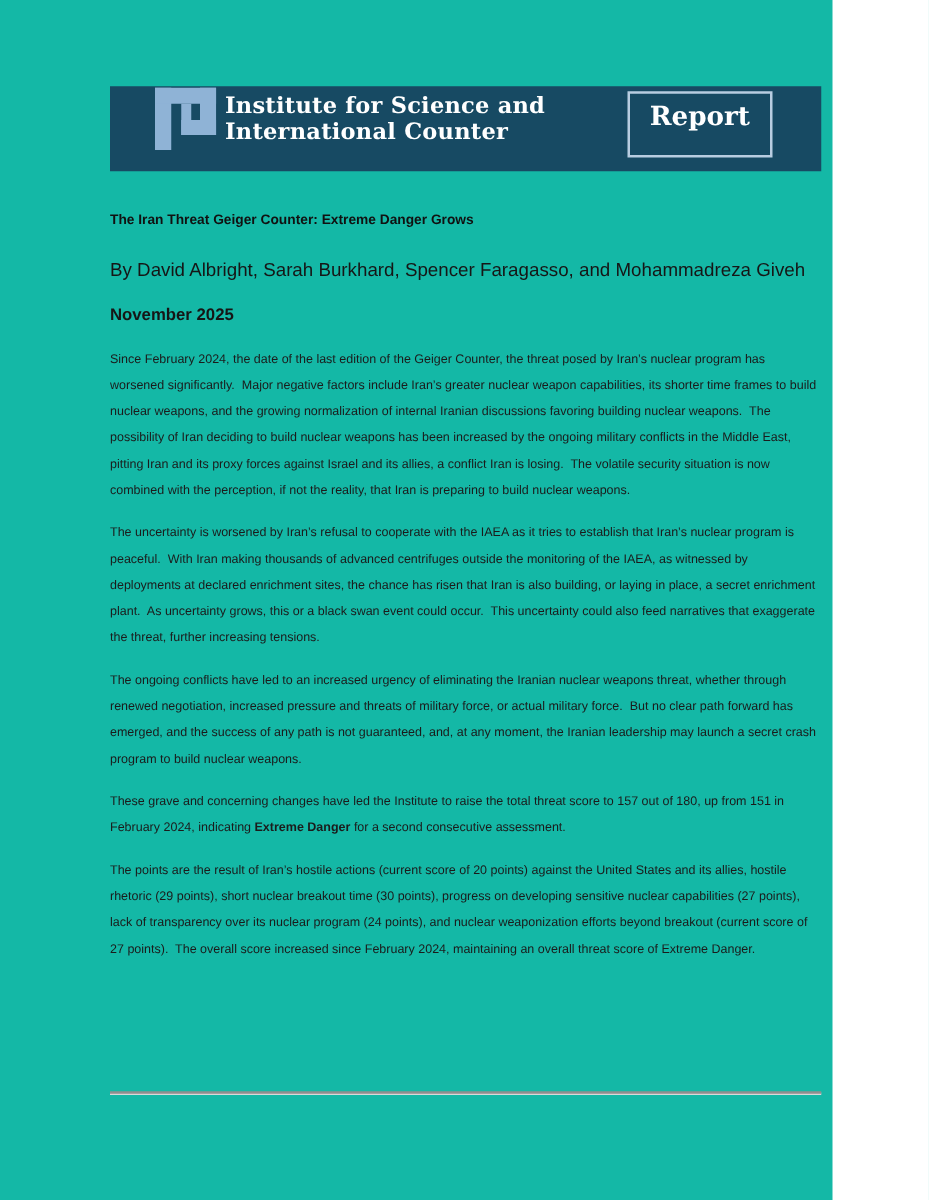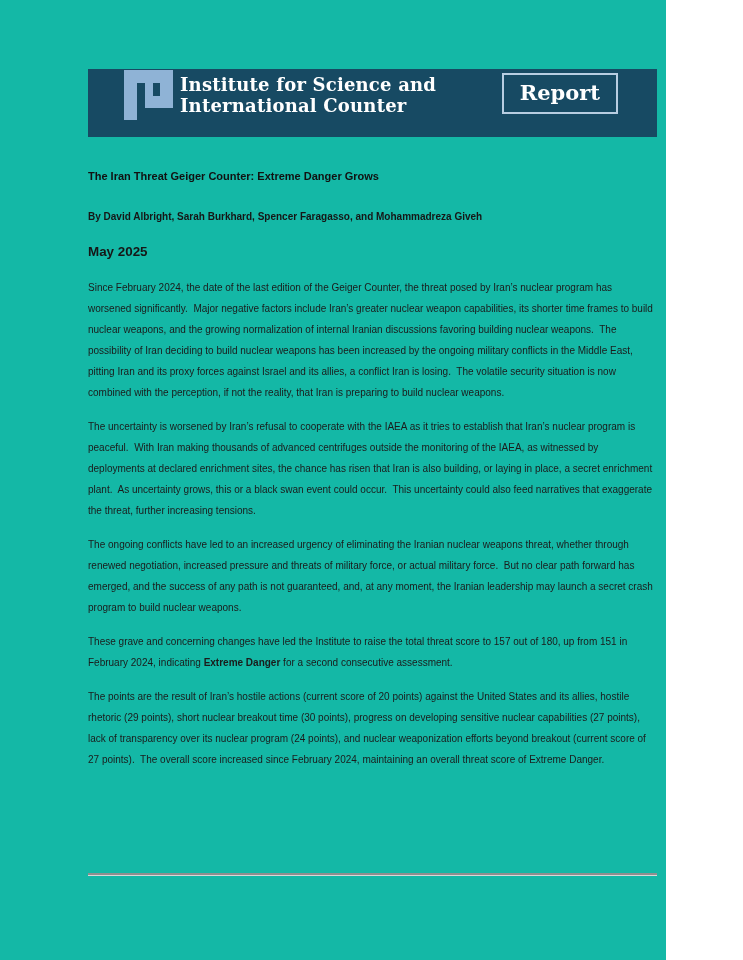--- a/index.html
+++ b/index.html
@@ -32,21 +32,21 @@
     font-size: 18px;
     line-height: 21px;
     color: #ffffff;
     letter-spacing: 0.2px;
     white-space: nowrap;
   }
   .badge {
     position: absolute;
     right: 39px; top: 4px;
     height: 31px;
-    padding: 2px 16px 4px 16px;
+    padding: 2px 16px 16px 16px;
     border: 2px solid #b8cde1;
     display: flex; align-items: center; justify-content: center;
     font-family: "DejaVu Serif", serif;
     font-weight: bold;
     font-size: 21px;
     color: #ffffff;
   }
   
   .article {
     position: absolute;
@@ -55,23 +55,23 @@
   }
   .title {
     margin: 29px 0 0 0;
     font-size: 11px;
     line-height: 20px;
     font-weight: bold;
     color: #111111;
   }
   .byline {
     margin: 22px 0 0 0;
-    font-size: 10px;
+    font-size: 15px;
     line-height: 17px;
-    font-weight: bold;
+    font-weight: normal;
     color: #161616;
   }
   .date {
     margin: 18px 0 0 0;
     font-size: 13.4px;
     line-height: 17px;
     font-weight: bold;
     color: #161616;
   }
   .body-text { margin-top: 17px; }
@@ -110,21 +110,21 @@
     <div class="brand">
       <div>Institute for Science and</div>
       <div>International Counter</div>
     </div>
     <div class="badge">Report</div>
   </div>
 
   <div class="article">
     <h1 class="title">The Iran Threat Geiger Counter: Extreme Danger Grows</h1>
     <div class="byline">By David Albright, Sarah Burkhard, Spencer Faragasso, and Mohammadreza Giveh</div>
-    <div class="date">May 2025</div>
+    <div class="date">November 2025</div>
     <div class="body-text">
         <p class="para"><span>Since February 2024, the date of the last edition of the Geiger Counter, the threat posed by Iran’s nuclear program has worsened significantly.  Major negative factors include Iran’s greater nuclear weapon capabilities, its shorter time frames to build nuclear weapons, and the growing normalization of internal Iranian discussions favoring building nuclear weapons.  The possibility of Iran deciding to build nuclear weapons has been increased by the ongoing military conflicts in the Middle East, pitting Iran and its proxy forces against Israel and its allies, a conflict Iran is losing.  The volatile security situation is now combined with the perception, if not the reality, that Iran is preparing to build nuclear weapons.</span></p>
         <p class="para"><span>The uncertainty is worsened by Iran’s refusal to cooperate with the IAEA as it tries to establish that Iran’s nuclear program is peaceful.  With Iran making thousands of advanced centrifuges outside the monitoring of the IAEA, as witnessed by deployments at declared enrichment sites, the chance has risen that Iran is also building, or laying in place, a secret enrichment plant.  As uncertainty grows, this or a black swan event could occur.  This uncertainty could also feed narratives that exaggerate the threat, further increasing tensions.</span></p>
         <p class="para"><span>The ongoing conflicts have led to an increased urgency of eliminating the Iranian nuclear weapons threat, whether through renewed negotiation, increased pressure and threats of military force, or actual military force.  But no clear path forward has emerged, and the success of any path is not guaranteed, and, at any moment, the Iranian leadership may launch a secret crash program to build nuclear weapons.</span></p>
         <p class="para"><span>These grave and concerning changes have led the Institute to raise the total threat score to 157 out of 180, up from 151 in February 2024, indicating </span><span class="bold">Extreme Danger</span><span> for a second consecutive assessment.</span></p>
         <p class="para"><span>The points are the result of Iran’s hostile actions (current score of 20 points) against the United States and its allies, hostile rhetoric (29 points), short nuclear breakout time (30 points), progress on developing sensitive nuclear capabilities (27 points), lack of transparency over its nuclear program (24 points), and nuclear weaponization efforts beyond breakout (current score of 27 points).  The overall score increased since February 2024, maintaining an overall threat score of Extreme Danger.</span></p>
       </div>
   </div>
 
   <div class="footnote-rule"></div>

